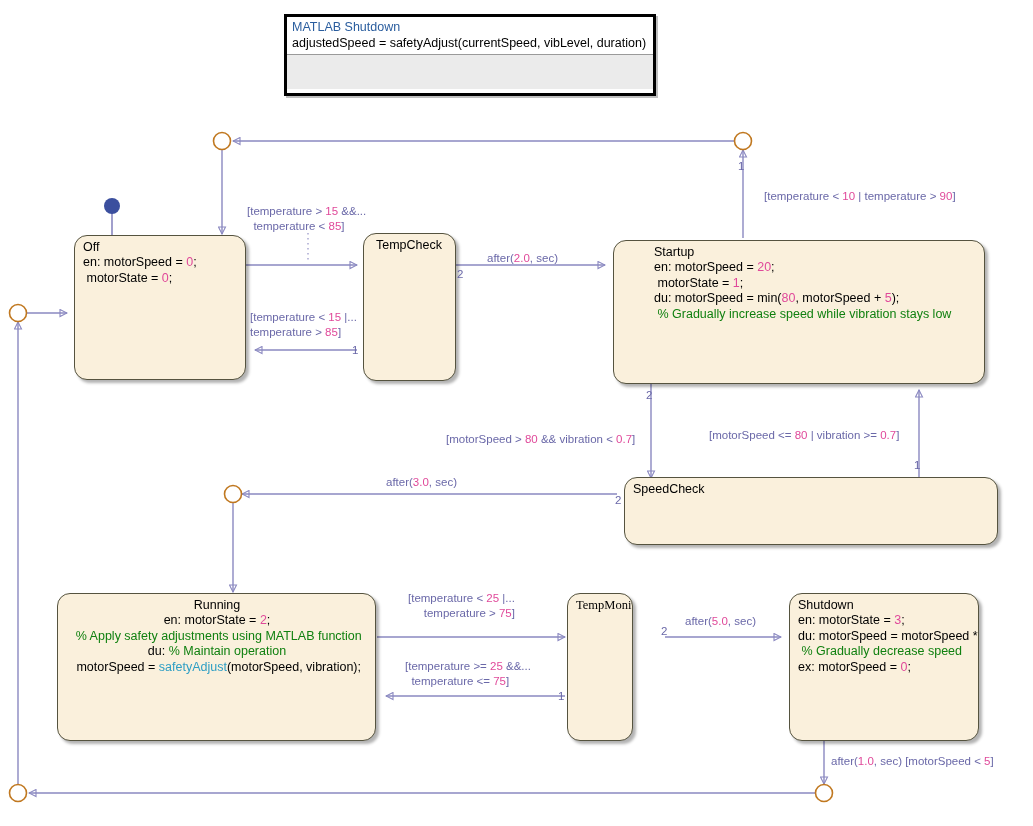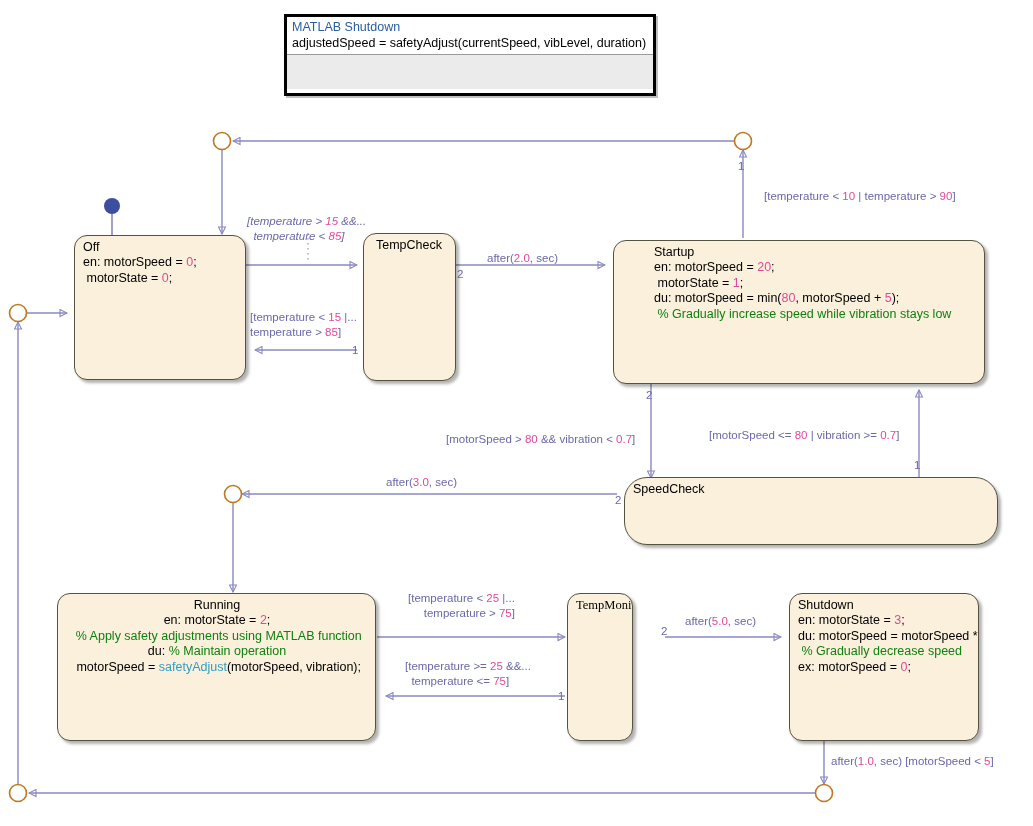--- a/index.html
+++ b/index.html
@@ -182,21 +182,21 @@
   </div>
 
   <div class="state" style="left:613px; top:240px; width:372px; height:144px;padding-left:40px;">
     <div class="state-name">Startup</div>
     <div class="state-line">en: motorSpeed = <span class="num">20</span>;</div>
     <div class="state-line">&nbsp;motorState = <span class="num">1</span>;</div>
     <div class="state-line">du: motorSpeed = min(<span class="num">80</span>, motorSpeed + <span class="num">5</span>);</div>
     <div class="state-line cmt">&nbsp;% Gradually increase speed while vibration stays low</div>
   </div>
 
-  <div class="state" style="left:624px; top:477px; width:374px; height:68px;border-radius:23px;">
+  <div class="state" style="left:624px; top:477px; width:374px; height:68px;">
     <div class="state-name">SpeedCheck</div>
   </div>
 
   <div class="state" style="left:57px; top:593px; width:319px; height:148px;text-align:center;">
     <div class="state-name">Running</div>
     <div class="state-line">en: motorState = <span class="num">2</span>;</div>
     <div class="state-line cmt">&nbsp;% Apply safety adjustments using MATLAB function</div>
     <div class="state-line">du: <span class="cmt">% Maintain operation</span></div>
     <div class="state-line">&nbsp;motorSpeed = <span class="fn">safetyAdjust</span>(motorSpeed, vibration);</div>
   </div>
@@ -206,21 +206,21 @@
   </div>
 
   <div class="state" style="left:789px; top:593px; width:190px; height:148px;">
     <div class="state-name">Shutdown</div>
     <div class="state-line">en: motorState = <span class="num">3</span>;</div>
     <div class="state-line">du: motorSpeed = motorSpeed * ;</div>
     <div class="state-line cmt">&nbsp;% Gradually decrease speed</div>
     <div class="state-line">ex: motorSpeed = <span class="num">0</span>;</div>
   </div>
 
-  <div class="tlabel" style="left:247px; top:214px;font-style:italic;">
+  <div class="tlabel" style="left:247px; top:204px;">
     [temperature &gt; <span class="num">15</span> &amp;&amp;...<br>
     &nbsp;&nbsp;temperature &lt; <span class="num">85</span>]
   </div>
 
   <div class="tlabel" style="left:250px; top:310px;">
     [temperature &lt; <span class="num">15</span> |...<br>
     temperature &gt; <span class="num">85</span>]
   </div>
 
   <div class="tlabel" style="left:487px; top:251px;">

